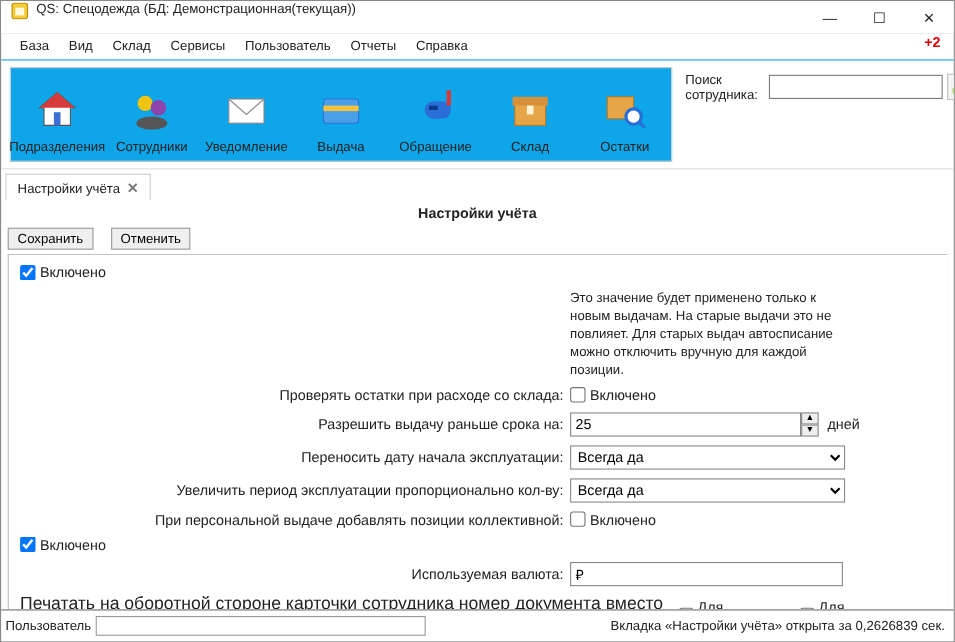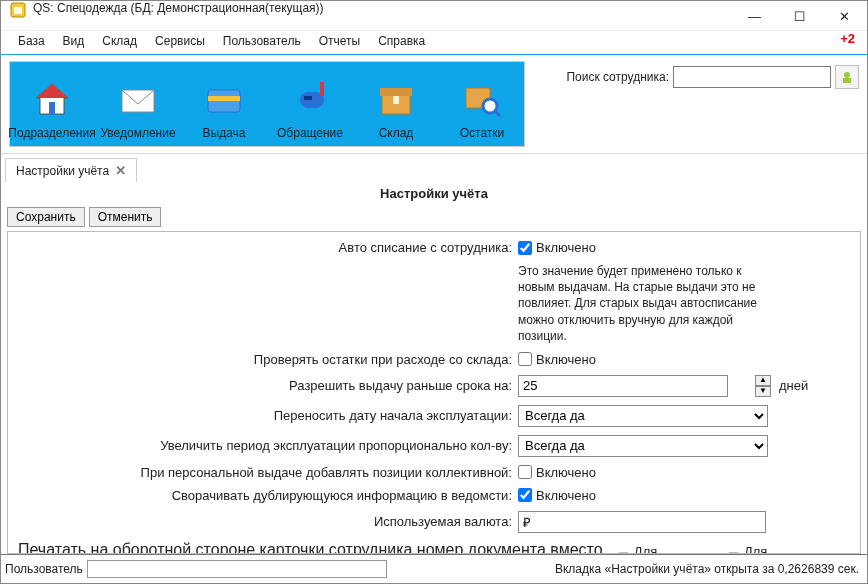--- a/index.html
+++ b/index.html
@@ -18,39 +18,39 @@
   .tlabel { font-size: 12px; text-align: center; margin-top: 4px; }
   .search-block { margin-left: auto; display: flex; align-items: center; gap: 4px; padding: 4px 0 0 0; }
   .search-block label { font-size: 12px; margin-left: 12px; }
   .search-block input { width: 158px; height: 22px; border: 1px solid #7a7a7a; padding: 0 4px; }
   .search-btn { width: 24px; height: 24px; border: 1px solid #bfbfbf; background: #f4f4f4; display:inline-flex; align-items:center; justify-content:center; }
   .tabs { display: flex; padding: 4px 4px 0 4px; }
   .tab { display: inline-flex; align-items: center; gap: 6px; padding: 4px 10px; border: 1px solid #ccc; border-bottom: none; background: #fff; font-size: 12px; }
   .tab .tab-close { color: #777; cursor: default; font-size: 13px; font-weight: bold; }
   .content { display: flex; flex-direction: column; flex: 1; padding: 0 6px 0 6px; overflow: hidden; }
   .page-title { text-align: center; font-weight: bold; font-size: 13px; padding: 4px 0; }
-  .btnrow { padding: 2px 0 4px 0; display: flex; gap: 4px; }
+  .btnrow { padding: 2px 0 4px 0; display: flex; gap: 16px; }
   .btn { border: 1px solid #9a9a9a; background: #f0efef; padding: 2px 8px; font-size: 12px; cursor: default; }
   .form-panel { flex: 1; border: 1px solid #bbb; background: #fff; padding: 8px 10px; overflow: auto; }
   .row { display: flex; align-items: center; margin-bottom: 8px; }
   .row .lbl { width: 500px; text-align: right; padding-right: 6px; font-size: 13px; }
   .row .ctl { flex: 1; display: flex; align-items: center; gap: 8px; font-size: 13px; }
   .note { font-size: 12px; max-width: 245px; line-height: 1.35; }
   input[type=checkbox] { width: 14px; height: 14px; }
   input.num { width: 210px; height: 22px; border: 1px solid #888; padding: 0 4px; font-size: 13px; }
   select.sel { width: 250px; height: 22px; border: 1px solid #888; font-size: 13px; padding: 0 2px; background:#fff; }
   input.currency { width: 248px; height: 22px; border: 1px solid #888; padding: 0 4px; font-size: 13px; }
   .lastrow { display: flex; align-items: center; margin-top: 2px; gap: 12px; }
   .lastrow .llabel { font-size: 16px; }
   .statusbar { height: 29px; display: flex; align-items: center; border-top: 1px solid #737373; font-size: 12px; }
   .statusbar .sleft { display: flex; align-items: center; gap: 4px; padding-left: 4px; }
   .statusbar input.user { width: 300px; height: 18px; border: 1px solid #999; padding: 0 4px; }
   .statusbar .sright { margin-left: auto; padding-right: 8px; text-align: right; }
   .ck { display:inline-flex; align-items:center; gap:4px; }
-  .spinner-wrap { display:flex; align-items:stretch;gap:27px; }
+  .spinner-wrap { display:flex; align-items:stretch; }
   .spinner { display:flex; flex-direction:column; }
   .spinner button { width:16px; height:11px; border:1px solid #888; background:#eee; font-size:8px; line-height:1; padding:0; }
 </style>
 </head>
 <body>
 
 <div class="titlebar">
   <span class="appicon">
     <svg width="16" height="16">
         <rect x="1" y="1" width="14" height="14" rx="2" fill="#f5cc3a" stroke="#b88a00"></rect>
@@ -87,20 +87,30 @@
         <svg width="40" height="40">
             <polygon points="20,4 36,18 32,18 32,34 8,34 8,18 4,18" fill="#fff" stroke="#555"></polygon>
             <polygon points="20,4 36,18 4,18" fill="#d73a3a"></polygon>
             <rect x="17" y="22" width="6" height="12" fill="#3a6fd7"></rect>
           </svg>
       </span>
       <span class="tlabel">Подразделения</span>
     </div>
     <div class="tbtn">
       <span class="ticon">
+        <svg width="40" height="40">
+            <circle cx="14" cy="14" r="7" fill="#f1c40f"></circle>
+            <circle cx="26" cy="18" r="7" fill="#8e44ad"></circle>
+            <ellipse cx="20" cy="32" rx="14" ry="6" fill="#555"></ellipse>
+          </svg>
+      </span>
+      <span class="tlabel">Сотрудники</span>
+    </div>
+    <div class="tbtn">
+      <span class="ticon">
         <svg width="40" height="36">
             <rect x="4" y="8" width="32" height="22" fill="#fff" stroke="#888"></rect>
             <polyline points="4,8 20,22 36,8" fill="none" stroke="#888"></polyline>
           </svg>
       </span>
       <span class="tlabel">Уведомление</span>
     </div>
     <div class="tbtn">
       <span class="ticon">
         <svg width="40" height="32">
@@ -163,21 +173,20 @@
 <div class="content">
   <div class="page-title">Настройки учёта</div>
   <div class="btnrow">
     <button class="btn">Сохранить</button>
     <button class="btn">Отменить</button>
   </div>
 
   <div class="form-panel">
 
     <div class="row">
-      <div class="lbl">Авто списание с сотрудника:</div>
       <div class="ctl">
         <label class="ck">
           <input type="checkbox" checked="" style="">
           <span>Включено</span>
         </label>
       </div>
     </div>
 
     <div class="row">
       <div class="lbl"></div>
@@ -232,21 +241,20 @@
       <div class="lbl">При персональной выдаче добавлять позиции коллективной:</div>
       <div class="ctl">
         <label class="ck">
           <input type="checkbox" style="">
           <span>Включено</span>
         </label>
       </div>
     </div>
 
     <div class="row">
-      <div class="lbl">Сворачивать дублирующуюся информацию в ведомсти:</div>
       <div class="ctl">
         <label class="ck">
           <input type="checkbox" checked="" style="">
           <span>Включено</span>
         </label>
       </div>
     </div>
 
     <div class="row">
       <div class="lbl">Используемая валюта:</div>

